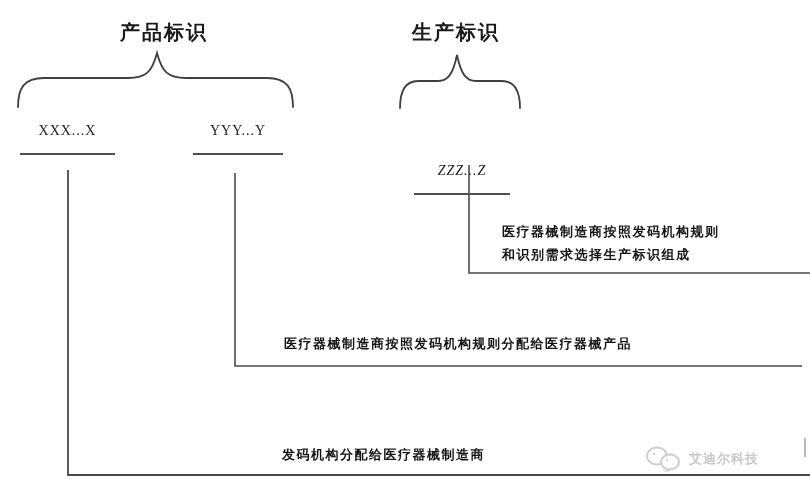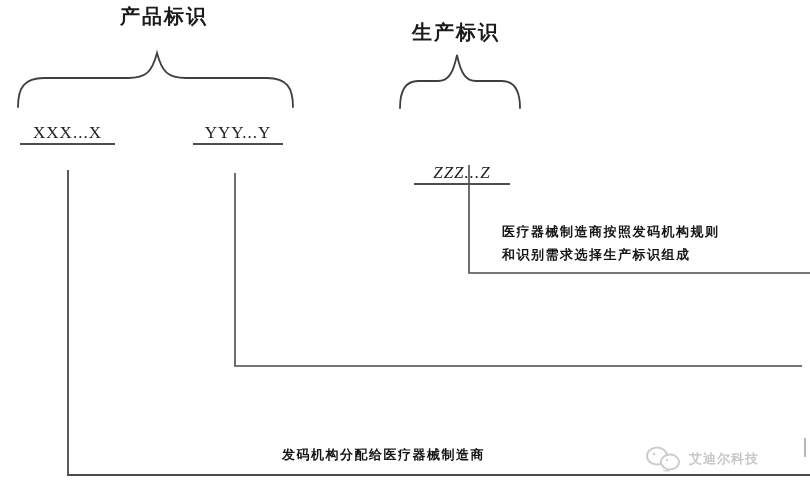--- a/index.html
+++ b/index.html
@@ -12,24 +12,24 @@
   }
   svg.overlay{position:absolute;left:0;top:0;width:810px;height:498px;}
   .cn-title{
     position:absolute;
     font-size:20px;font-weight:600;letter-spacing:2px;
     color:#1a1a1a;white-space:nowrap;
   }
   .code-label{
     position:absolute;
     font-family:"Liberation Serif","DejaVu Serif",serif;
-    font-size:17px;color:#222;
+    font-size:14px;color:#222;
     text-align:center;
     border-bottom:2px solid #4f4f4f;
-    padding-bottom:0;
+    padding-bottom:14px;
     letter-spacing:1px;
     white-space:nowrap;
   }
   .code-italic{font-style:italic;margin-top:40px;}
   .annotation{
     position:absolute;
     font-size:13px;font-weight:600;letter-spacing:1.5px;
     color:#141414;line-height:23px;white-space:nowrap;
   }
   .watermark{
@@ -54,32 +54,33 @@
 
     <polyline points="68,170 68,475 810,475" fill="none" stroke="#4a4a4a" stroke-width="1.8"></polyline>
 
     <polyline points="235,173 235,366 802,366" fill="none" stroke="#4a4a4a" stroke-width="1.6"></polyline>
 
     <polyline points="469,165 469,273 810,273" fill="none" stroke="#4a4a4a" stroke-width="1.6"></polyline>
 
     <line x1="805" y1="438" x2="805" y2="457" stroke="#9a9a9a" stroke-width="1.4"></line>
   </svg>
 
-  <div class="cn-title" style="left:120px;top:3px;">产品标识</div>
+  <div class="cn-title" style="left:120px;top:19px;">产品标识</div>
   <div class="cn-title" style="left:412px;top:19px;">生产标识</div>
 
   <div class="code-label" style="left:20px;top:123px;width:95px;">XXX...X</div>
   <div class="code-label" style="left:193px;top:123px;width:90px;">YYY...Y</div>
   <div class="code-label code-italic" style="left:414px;top:123px;width:96px;">ZZZ...Z</div>
 
   <div class="annotation" style="left:502px;top:220px;">
     <div>医疗器械制造商按照发码机构规则</div>
     <div>和识别需求选择生产标识组成</div>
   </div>
 
+  <div class="annotation" style="left:284px;top:332px;">医疗器械制造商按照发码机构规则分配给医疗器械产品</div>
 
   <div class="annotation" style="left:282px;top:443px;">发码机构分配给医疗器械制造商</div>
 
   <div class="watermark">
     <svg width="42" height="30" viewBox="0 0 42 30">
       <ellipse cx="14" cy="12" rx="10" ry="8.5" fill="none" stroke="#cdcdcd" stroke-width="2"></ellipse>
       <ellipse cx="27" cy="18" rx="9" ry="7.5" fill="#fff" stroke="#cdcdcd" stroke-width="2"></ellipse>
       <circle cx="11" cy="10" r="1.4" fill="#d4d4d4"></circle>
       <circle cx="24" cy="16" r="1.2" fill="#d4d4d4"></circle>
       <path d="M 20 26 Q 23 28 27 26" fill="none" stroke="#d4d4d4" stroke-width="1.5"></path>

